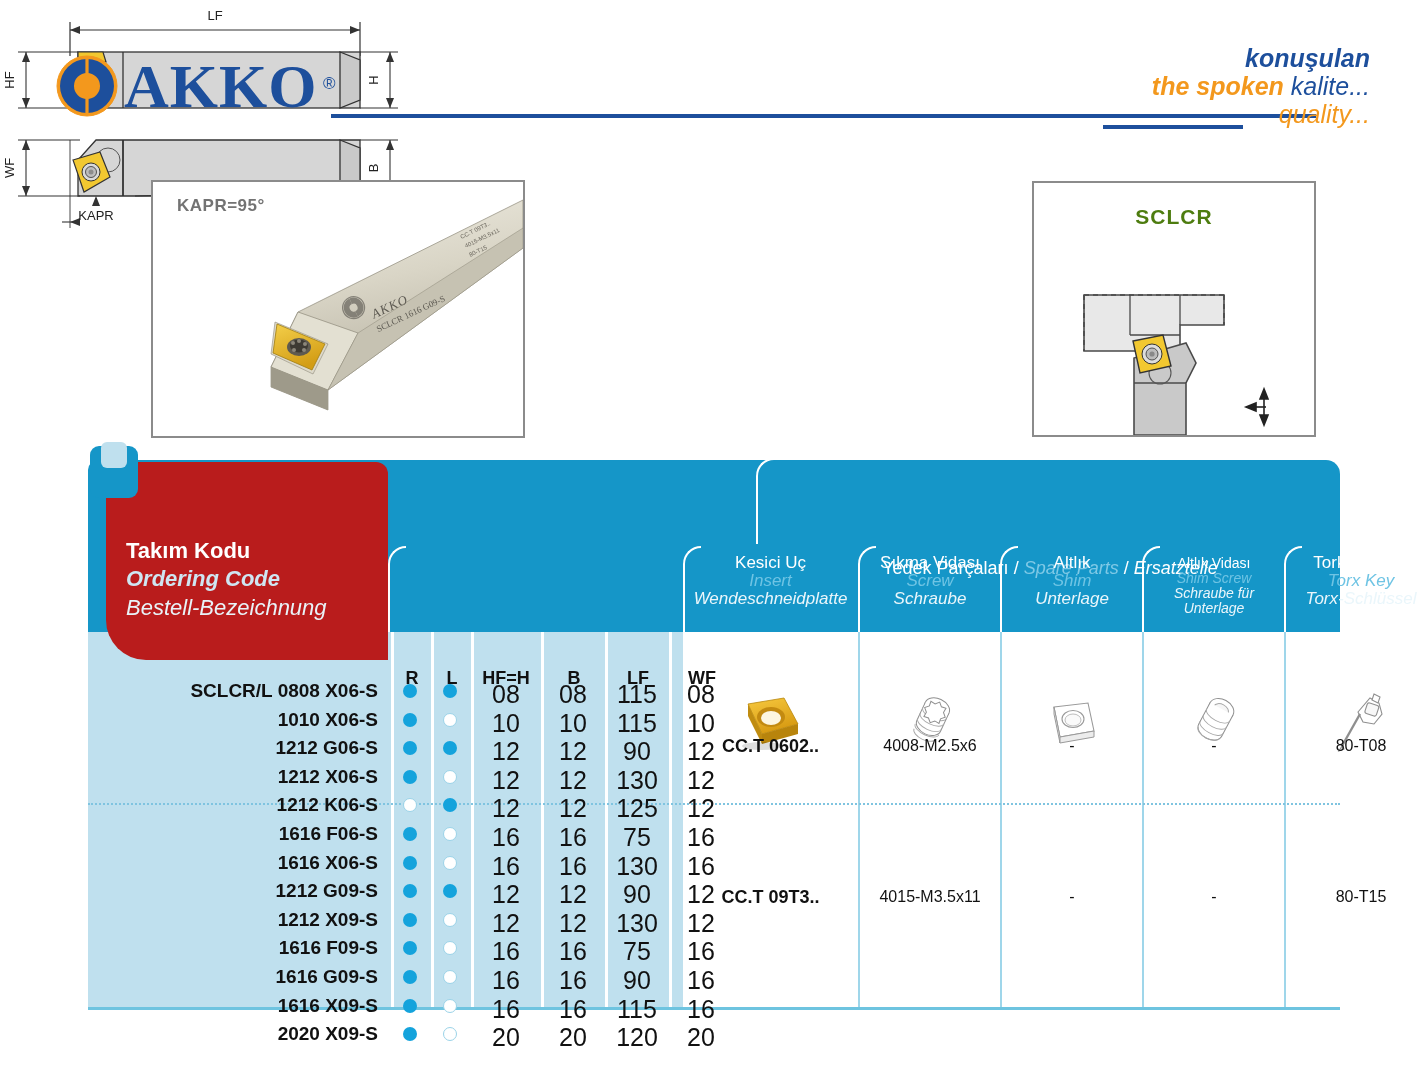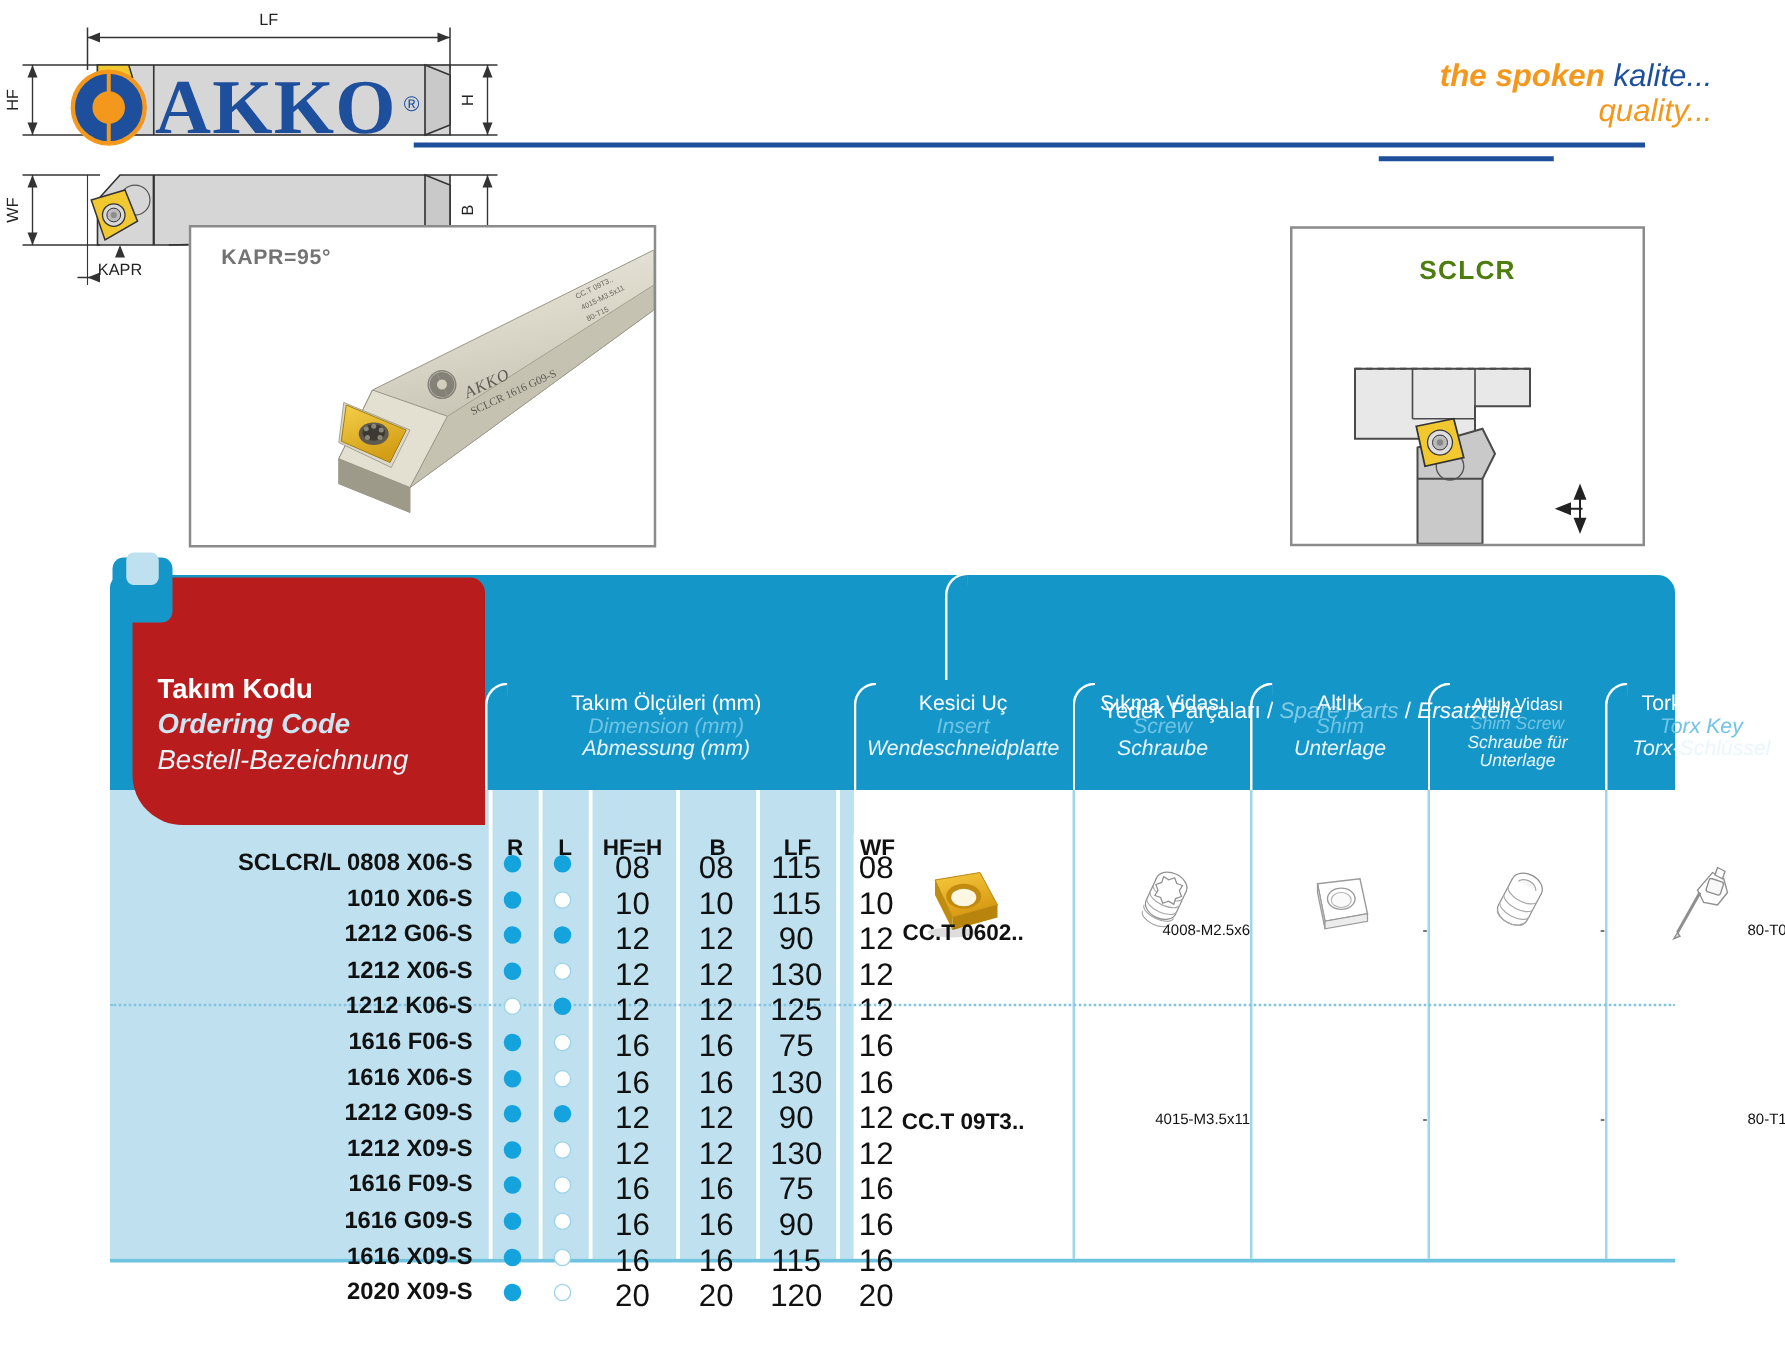--- a/index.html
+++ b/index.html
@@ -91,21 +91,21 @@
   .code{position:absolute;right:305px;font-size:19px;font-weight:bold;color:#111;text-align:right;white-space:nowrap;}
   .dot{position:absolute;width:14px;height:14px;border-radius:50%;box-sizing:border-box;}
   .dot.f{background:#14a3dc;}
   .dot.e{background:#ffffff;border:1.5px solid #9bd3e8;}
   .num{position:absolute;font-size:25px;color:#111;text-align:center;}
 
   .dashsep{position:absolute;left:0;top:357px;width:1252px;border-top:2px dotted #7fc4e0;}
 
   .grpcell{position:absolute;text-align:center;color:#111;}
   .grpcell.b{font-weight:bold;font-size:18px;}
-  .grpcell.n{font-size:12px;text-align:right;}
+  .grpcell.n{font-size:16px;}
 </style>
 </head>
 <body>
 
 <div class="page">
 
   <div class="logo-wrap">
     <div class="logo-mark">
       <svg width="62" height="62" viewBox="0 0 62 62">
         <circle cx="31" cy="31" r="30" fill="#f3981d"></circle>
@@ -117,20 +117,21 @@
         <circle cx="31" cy="31" r="30" fill="none" stroke="#f3981d" stroke-width="1"></circle>
       </svg>
     </div>
     <div class="logo-text">
       <span>AKKO</span><span class="logo-reg">®</span>
     </div>
   </div>
   <div class="logo-rule"></div>
 
   <div class="slogan">
+    <span class="l1">konuşulan</span>
     <span class="l2"><span class="or">the spoken</span> <span class="bl">kalite...</span></span>
     <span class="l3">quality...</span>
   </div>
   <div class="slogan-rule"></div>
 
   <div class="panel" id="photo-panel">
     <div class="kapr-label">KAPR=95°</div>
     <svg width="370" height="254" viewBox="0 0 370 254" style="position:absolute;left:0;top:0;">
       <defs>
         <linearGradient id="steel" x1="0" y1="0" x2="0.3" y2="1">
@@ -304,25 +305,20 @@
       <span class="g">Spare Parts</span>
       <span>/</span>
       <span class="i">Ersatzteile</span>
     </div>
 
     <div class="ghdr" style="left:205px;top:108px;width:92px;">
       <span class="t1">Stok</span>
       <span class="t2">Stock</span>
       <span class="t3">Lager</span>
     </div>
-    <div class="ghdr" style="left:300px;top:108px;width:290px;">
-      <span class="t1">Takım Ölçüleri (mm)</span>
-      <span class="t2">Dimension (mm)</span>
-      <span class="t3">Abmessung (mm)</span>
-    </div>
     <div class="ghdr" style="left:595px;top:108px;width:175px;">
       <span class="t1">Kesici Uç</span>
       <span class="t2">Insert</span>
       <span class="t3">Wendeschneidplatte</span>
     </div>
     <div class="ghdr" style="left:772px;top:108px;width:140px;">
       <span class="t1">Sıkma Vidası</span>
       <span class="t2">Screw</span>
       <span class="t3">Schraube</span>
     </div>

